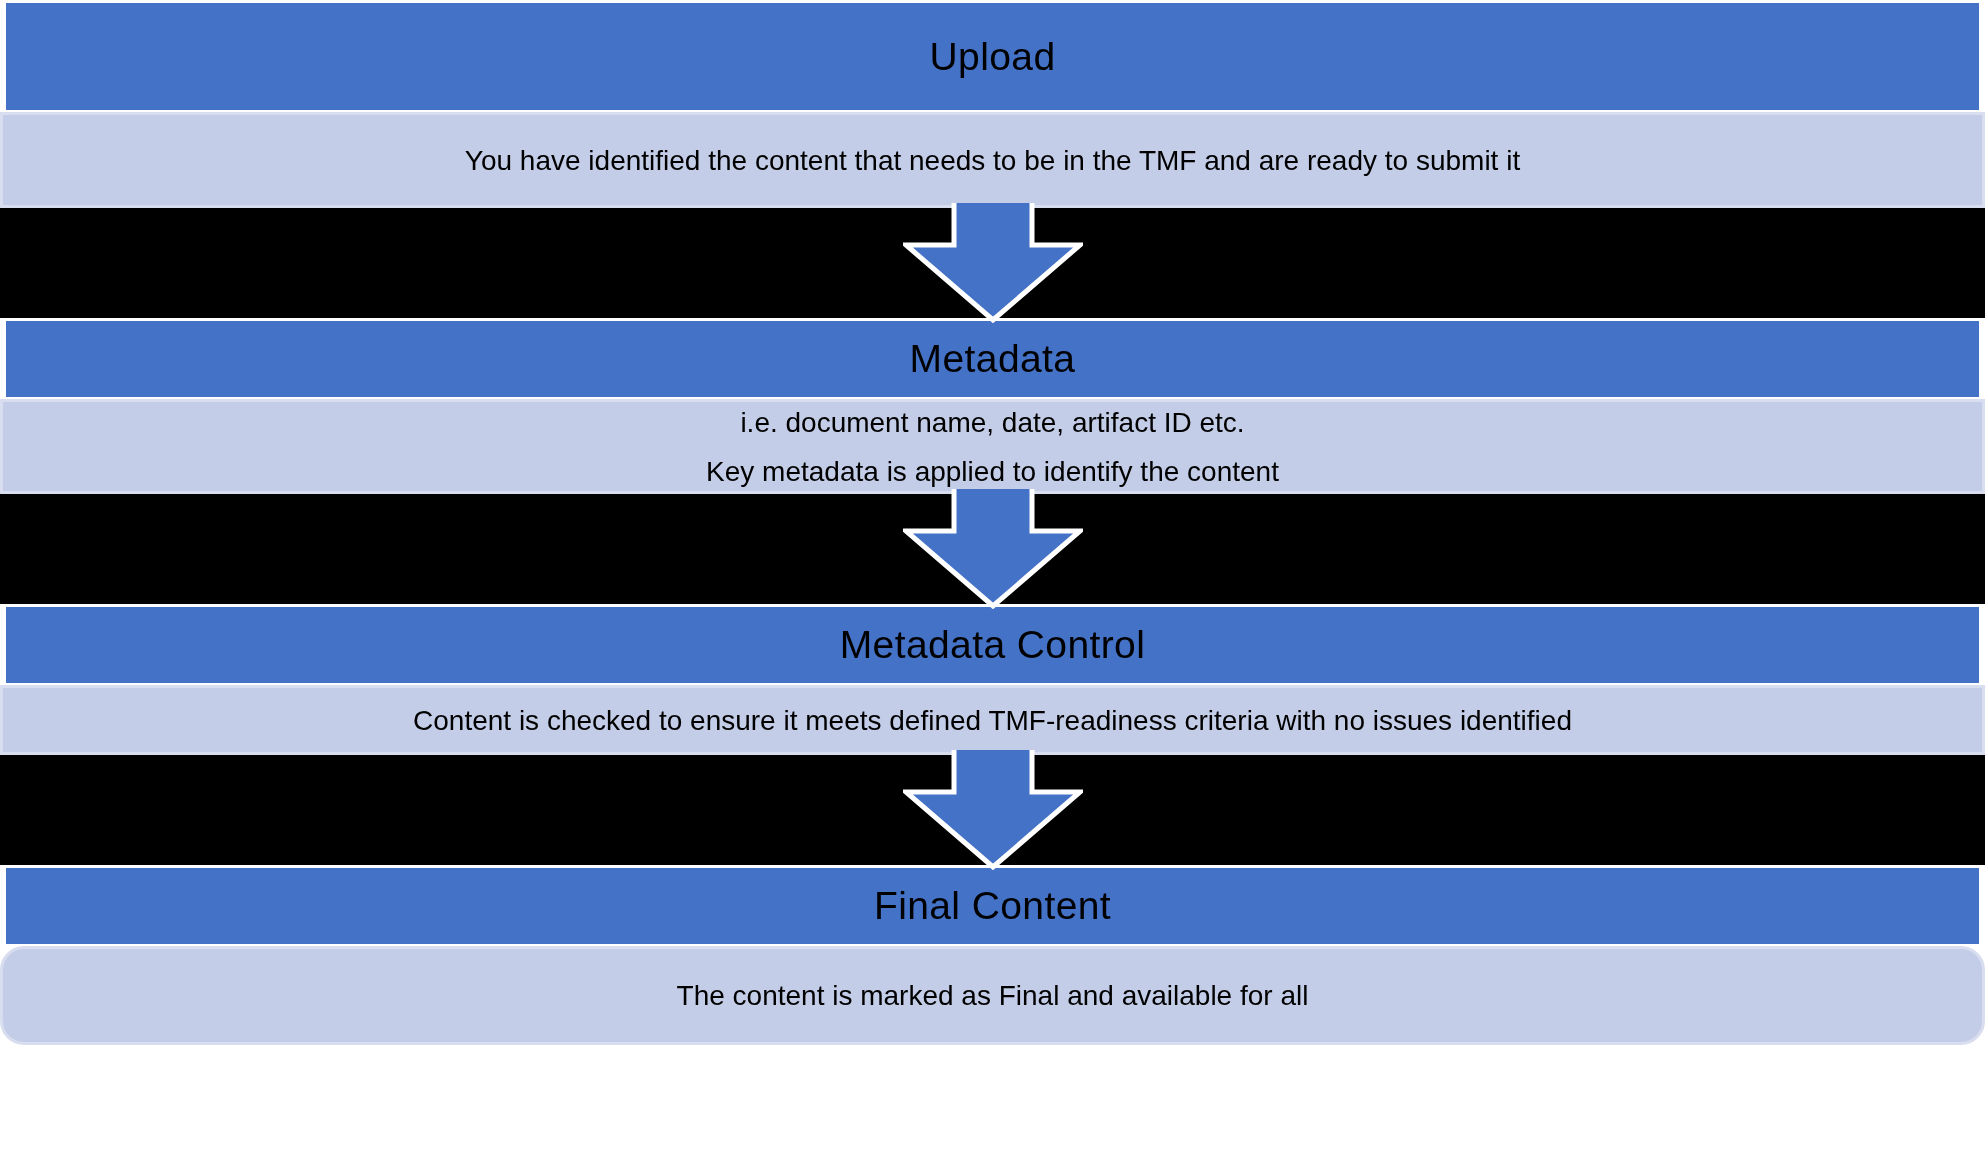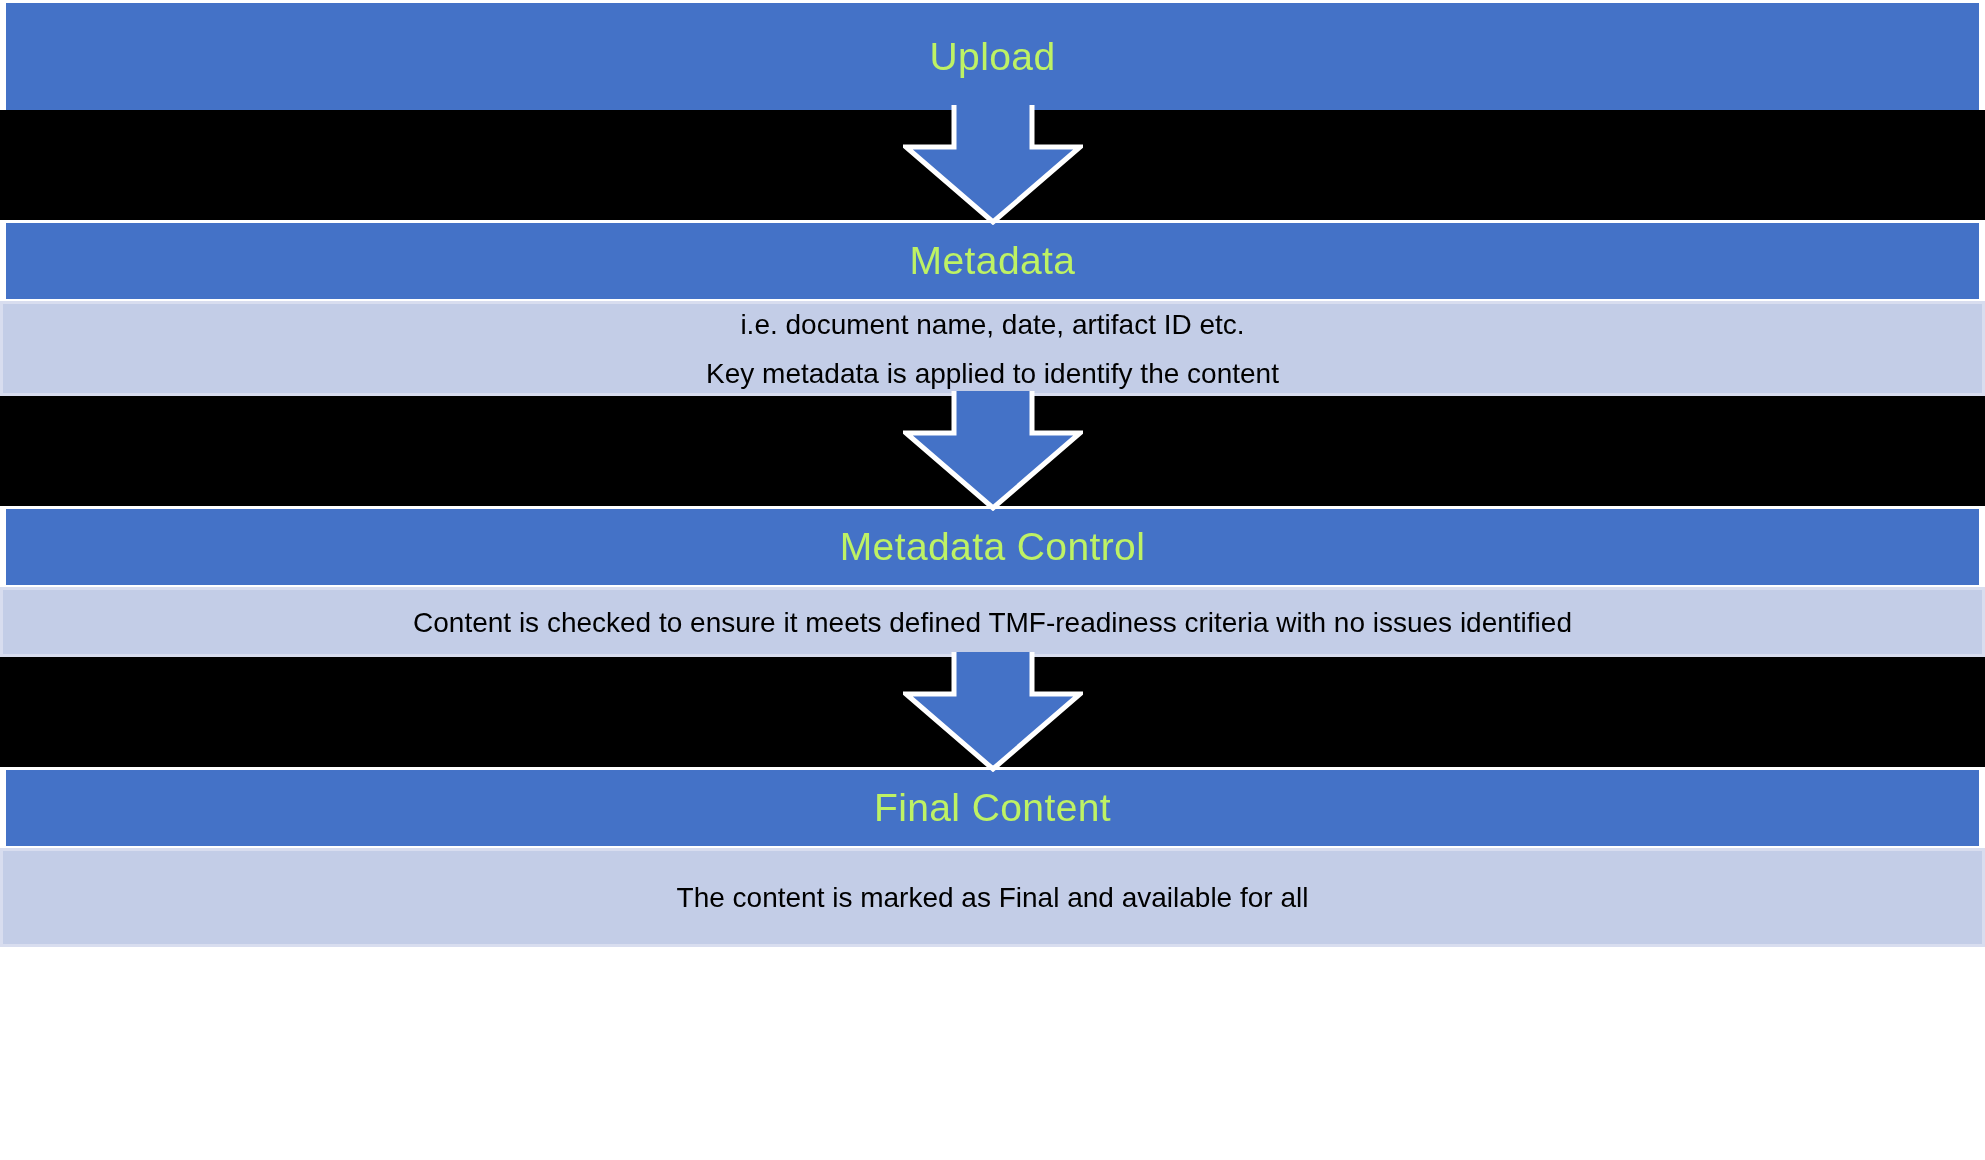--- a/index.html
+++ b/index.html
@@ -13,21 +13,21 @@
     position: relative;
     width: 1985px;
     height: 1160px;
     background: #ffffff;
     overflow: hidden;
   }
   .stage-header {
     margin: 3px 6px 0 6px;
     height: 107px;
     background: #4472C7;
-    color: #bef264;
+    color: #000000;
     display: flex;
     align-items: center;
     justify-content: center;
     font-size: 39px;
     letter-spacing: 0.4px;
   }
   .stage-header.h2 { height: 76px; }
   .stage-body {
     margin-top: 2px;
     background: #C3CDE7;
@@ -57,20 +57,23 @@
   }
 </style>
 </head>
 <body>
 
 <div class="canvas">
 
   <div class="stage-header">
     <span>Upload</span>
   </div>
+  <div class="stage-body" style="height:96px;">
+    <div class="body-line">You have identified the content that needs to be in the TMF and are ready to submit it</div>
+  </div>
 
   <div class="band">
     <svg class="down-arrow" width="180" height="120" viewBox="0 0 180 120">
       <polygon points="51,-10 51,42 3,42 90,117 177,42 129,42 129,-10" fill="#4472C7" stroke="#FFFFFF" stroke-width="5" stroke-linejoin="miter"></polygon>
     </svg>
   </div>
 
   <div class="stage-header h2">
     <span>Metadata</span>
   </div>
@@ -94,17 +97,17 @@
 
   <div class="band">
     <svg class="down-arrow" width="180" height="120" viewBox="0 0 180 120">
       <polygon points="51,-10 51,42 3,42 90,117 177,42 129,42 129,-10" fill="#4472C7" stroke="#FFFFFF" stroke-width="5" stroke-linejoin="miter"></polygon>
     </svg>
   </div>
 
   <div class="stage-header h2">
     <span>Final Content</span>
   </div>
-  <div class="stage-body" style="height:99px;">
+  <div class="stage-body" style="height:99px;border-radius:24px;">
     <div class="body-line">The content is marked as Final and available for all</div>
   </div>
 
 </div>
 
 </body></html>

